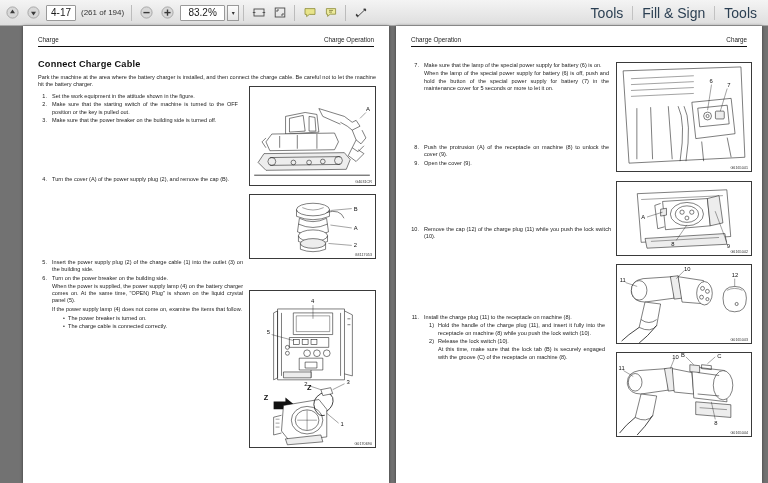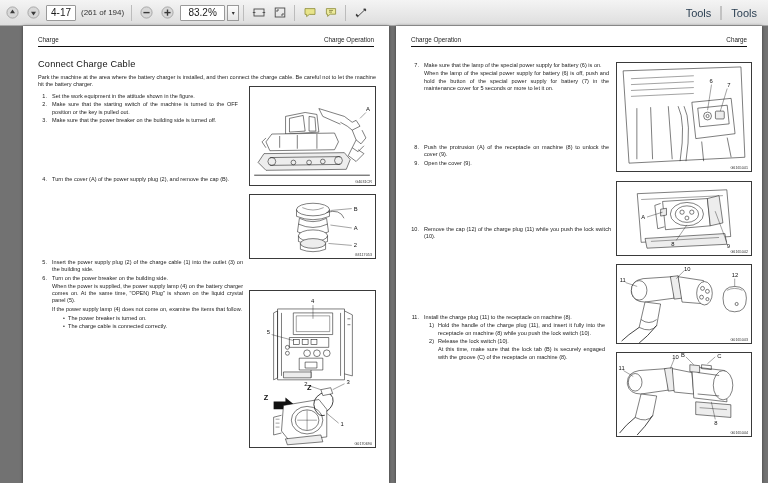--- a/index.html
+++ b/index.html
@@ -61,21 +61,21 @@
     border: 1px solid #9a9a9a;
     display: flex; align-items: center; justify-content: center;
     font-size: 6px; color: #333;
     cursor: pointer;
   }
   #tb-right {
     margin-left: auto;
     display: flex; align-items: center; height: 100%;
   }
   .tb-right-item {
-    font-size: 11px; color: #2b3f52;
+    font-size: 14px; color: #2b3f52;
     padding: 0 9px;
     height: 14px;
     display: flex; align-items: center;
     cursor: pointer;
   }
   .tb-right-sep { width:1px; height:14px; background:#c2c2c2; }
 
   
   #viewer {
     position: absolute;
@@ -100,21 +100,21 @@
     left: 15px; right: 15px; top: 10px;
     display: flex; justify-content: space-between;
     font-size: 6.3px; color: #1c1c1c;
     padding-bottom: 2.5px;
     border-bottom: 1.1px solid #111;
   }
 
   .doc-title {
     position: absolute;
     left: 15px; top: 33px;
-    font-size: 9.2px; font-weight: normal;
+    font-size: 9.2px; font-weight: bold;
     color: #111; letter-spacing: .2px;
   }
 
   .intro {
     position: absolute;
     left: 15px; width: 338px; top: 48px;
     font-size: 5.55px; line-height: 7.2px;
     color: #1c1c1c; text-align: justify;
   }
 
@@ -264,20 +264,21 @@
         <path d="M11.2 3.4 L3 11.2" stroke="#3a3a3a" stroke-width=".9"></path>
         <path d="M11.6 3 L9.2 3 L11.6 5.4 Z" fill="#3a3a3a"></path>
         <path d="M2.4 10 L4.8 10 L2.4 7.6 Z" fill="#3a3a3a"></path>
       </svg>
     </span>
   </div>
 
   <div id="tb-right">
     <div class="tb-right-item">Tools</div>
     <div class="tb-right-sep"></div>
+    <div class="tb-right-item">Fill &amp; Sign</div>
     <div class="tb-right-sep"></div>
     <div class="tb-right-item">Tools</div>
   </div>
 </div>
 
 <div id="viewer">
 
   <div class="page" id="page-left">
    <div class="pg-inner">
 

